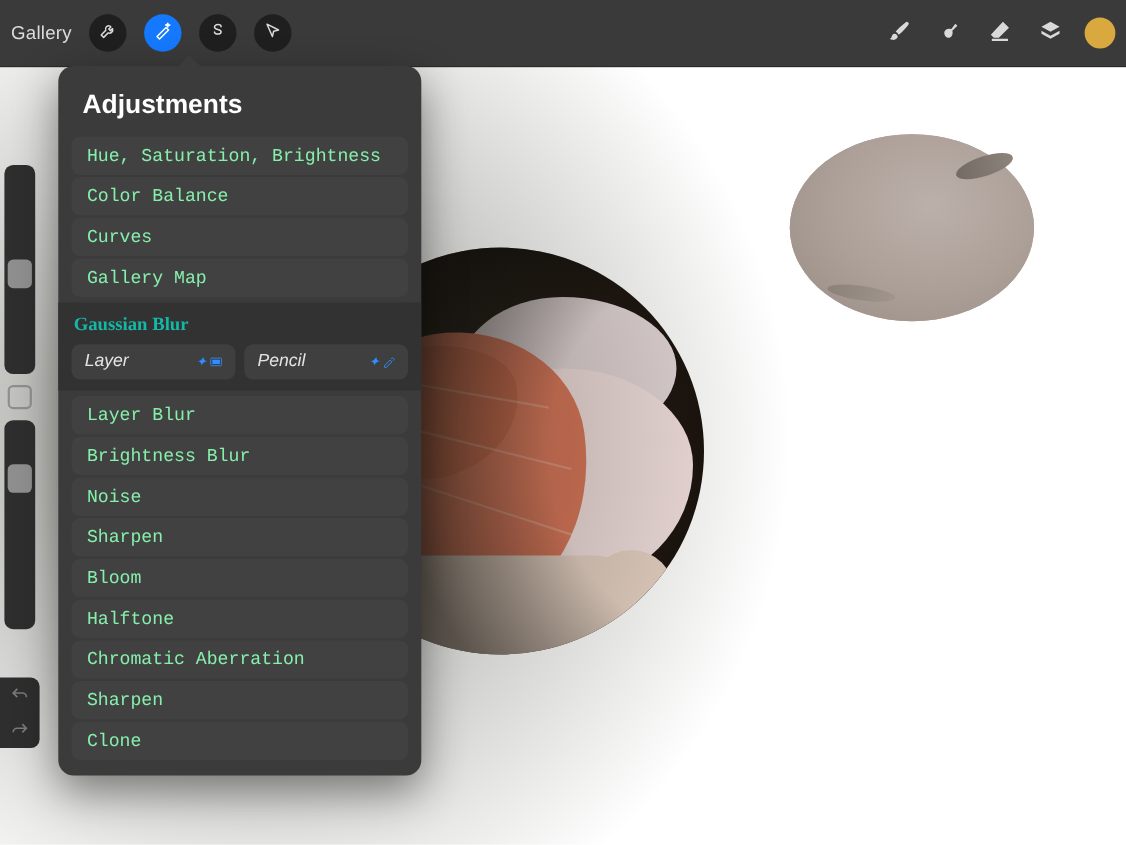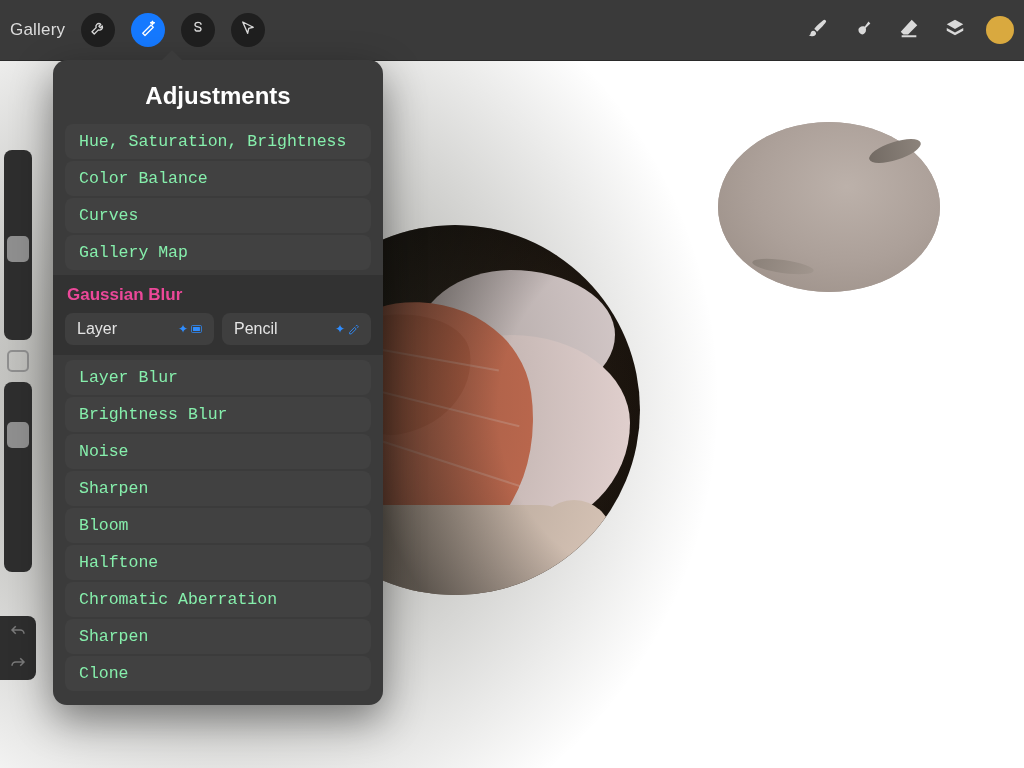--- a/index.html
+++ b/index.html
@@ -109,31 +109,31 @@
   .panel {
     position:absolute; left:53px; top:60px; width:330px;
     background:#3b3b3b; border-radius:14px; padding:18px 12px 14px 12px;
     box-shadow: 0 15px 40px rgba(0,0,0,.45);
     color:#dcdcdc;
   }
   .panel::before {
     content:""; position:absolute; top:-10px; left:108px; width:0;height:0;
     border-left:11px solid transparent; border-right:11px solid transparent; border-bottom:11px solid #3b3b3b;
   }
-  .panel-title { color:#fff; font-weight:700; font-size:24px; padding:4px 10px 14px 10px;text-align:center; }
+  .panel-title { color:#fff; font-weight:700; font-size:24px; padding:4px 10px 14px 10px; }
   .adj-list { display:flex; flex-direction:column; gap:2px; }
   .adj-item {
     background:#414141; border-radius:8px; padding:8px 14px; font-size:16.5px; color:#86efac; cursor:pointer;font-family:Liberation Mono, monospace;
   }
   .expanded-wrap { margin:3px -12px; background:#323232; padding:6px 12px 10px 12px; }
-  .expanded-title { font-weight:700; color:#ec4899; font-size:17px; padding:4px 2px 8px 2px; }
+  .expanded-title { font-weight:700; color:#14b8a6; font-size:17px; padding:4px 2px 8px 2px;font-family:Liberation Serif, serif; }
   .mode-row { display:flex; gap:8px; }
   .mode-btn {
     flex:1; background:#3f3f3f; border-radius:8px; padding:7px 12px; display:flex;
-    align-items:flex-end; justify-content:space-between; cursor:pointer; font-size:16px; color:#e4e4e4;
+    align-items:flex-end; justify-content:space-between; cursor:pointer; font-size:16px; color:#e4e4e4;font-style:italic;
   }
   .mode-ic { width:24px; height:18px; display:flex; align-items:center; justify-content:center; }
   .mode-ic svg { stroke:#2f8dff; fill:none; stroke-width:1.6; }
   .star-sp { color:#2f8dff; font-size:12px; margin-right:3px; }
 </style>
 </head>
 <body>
 
 <div class="canvas">
   <div class="bowl">

